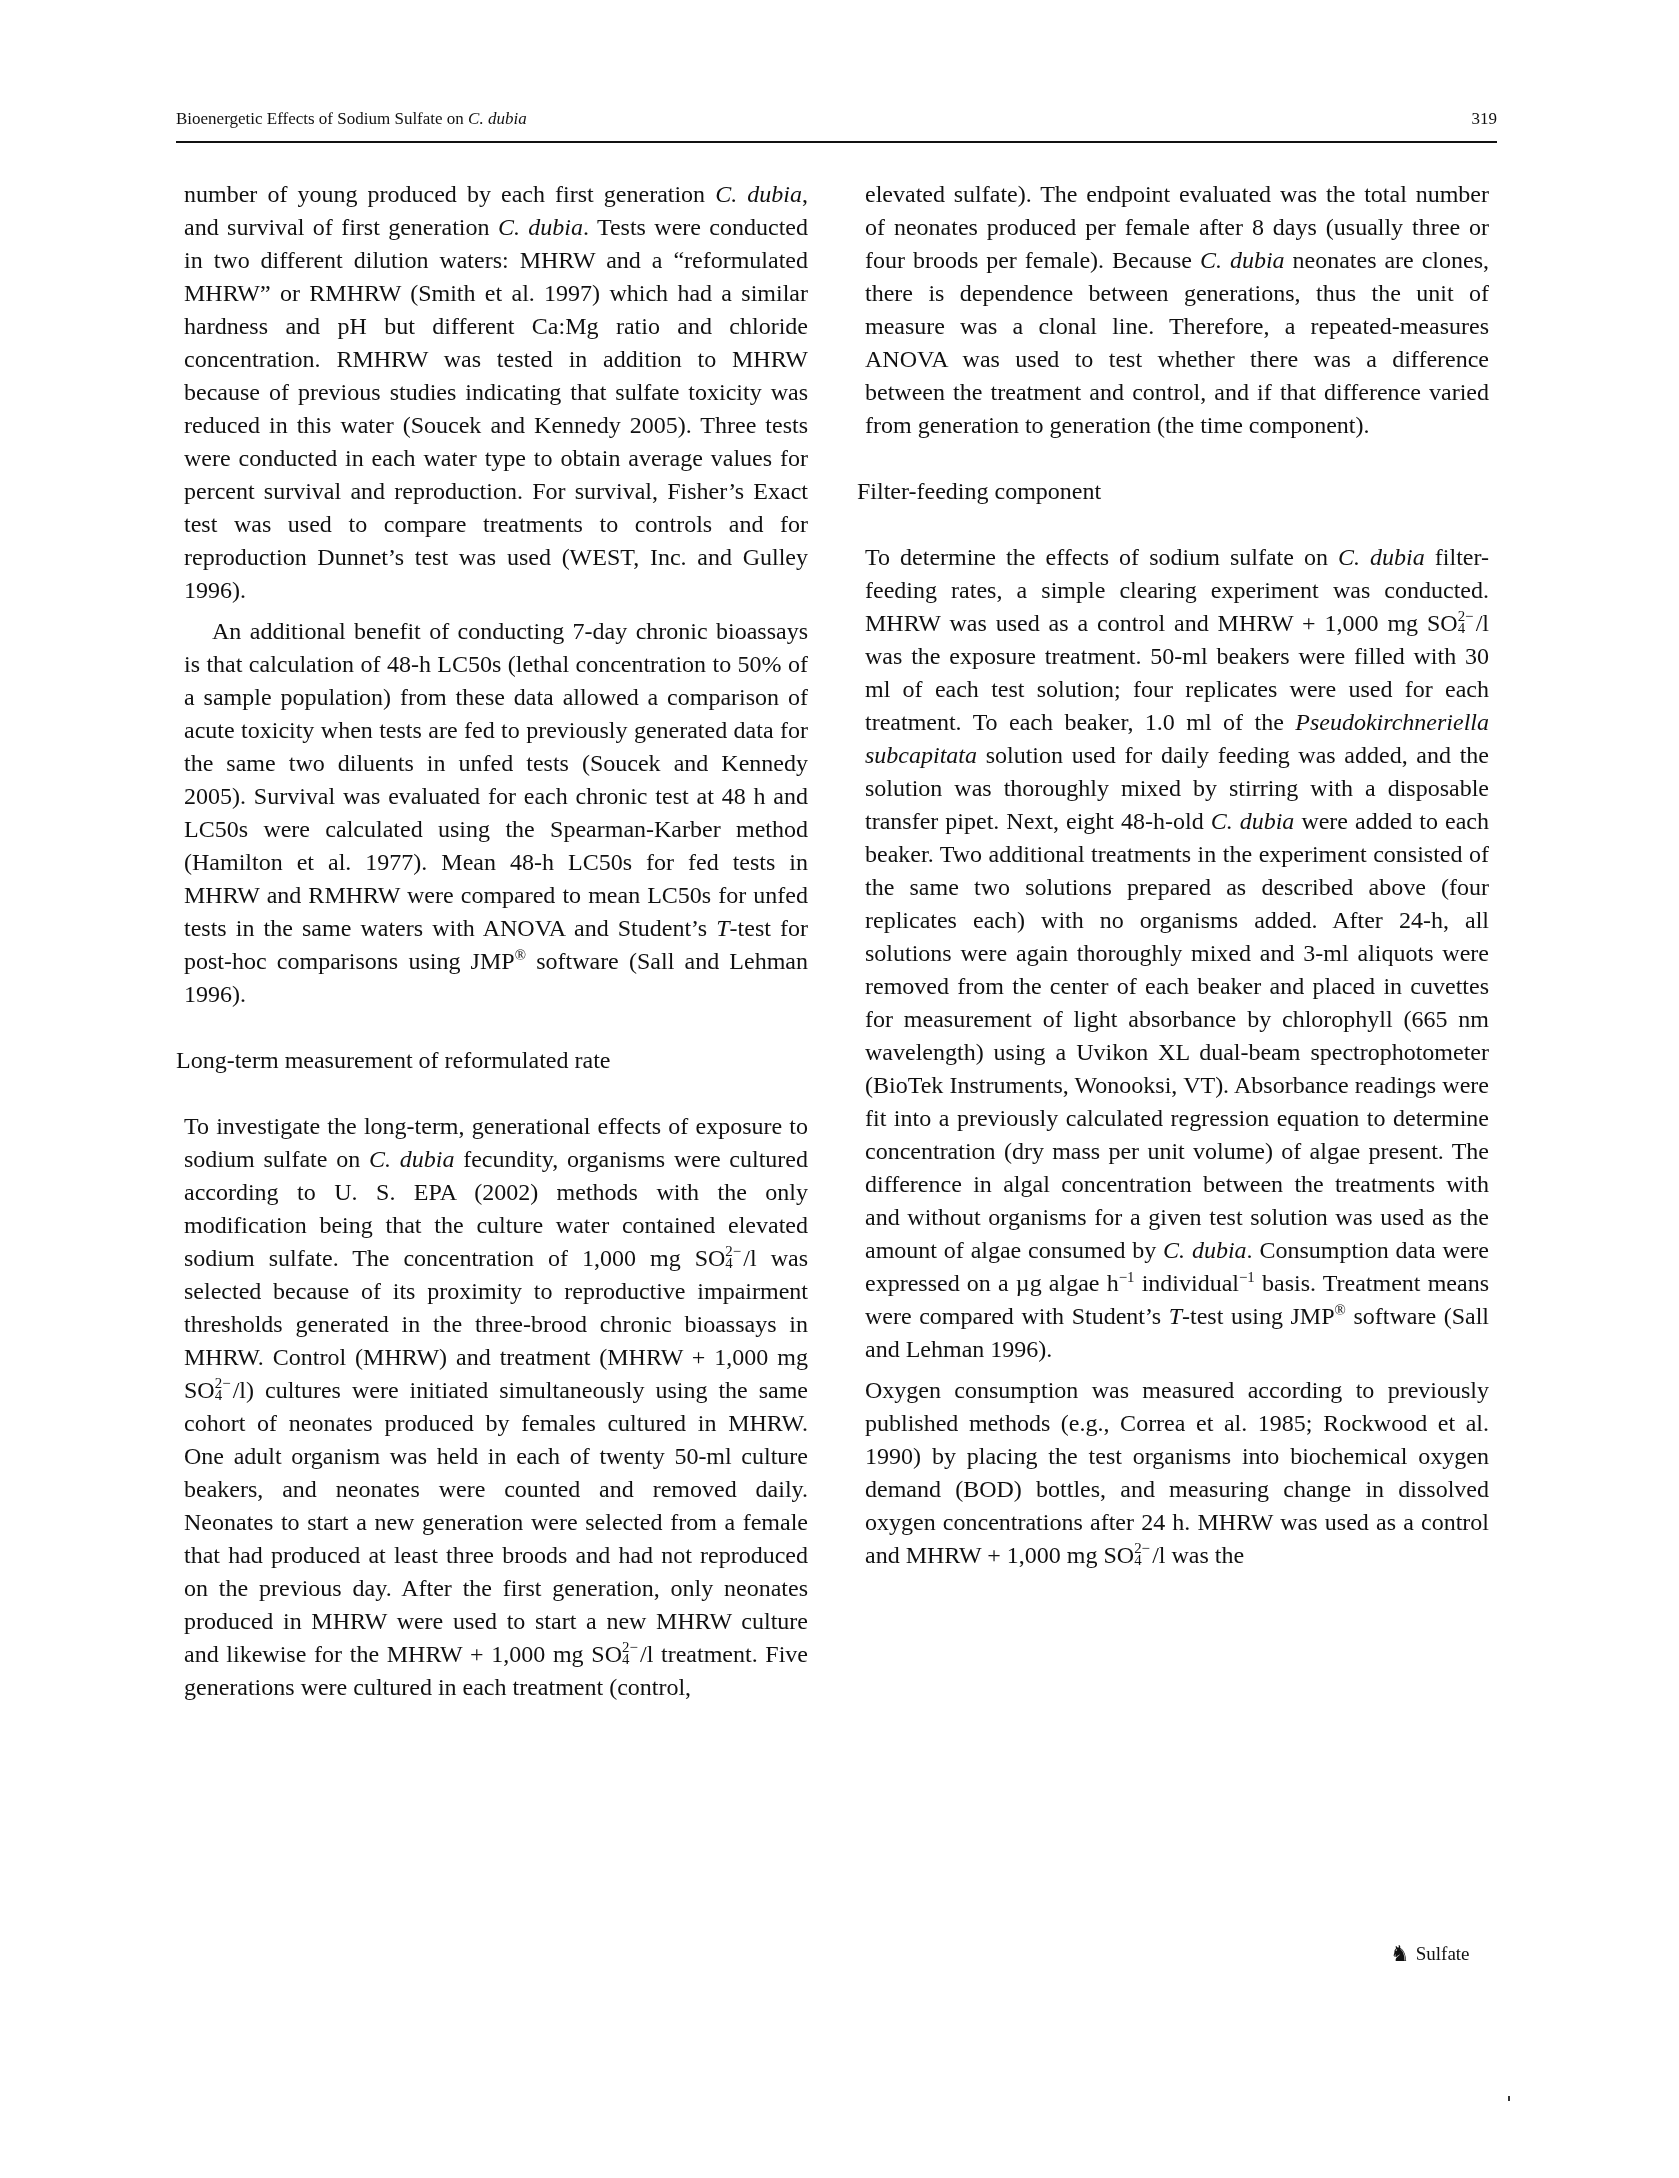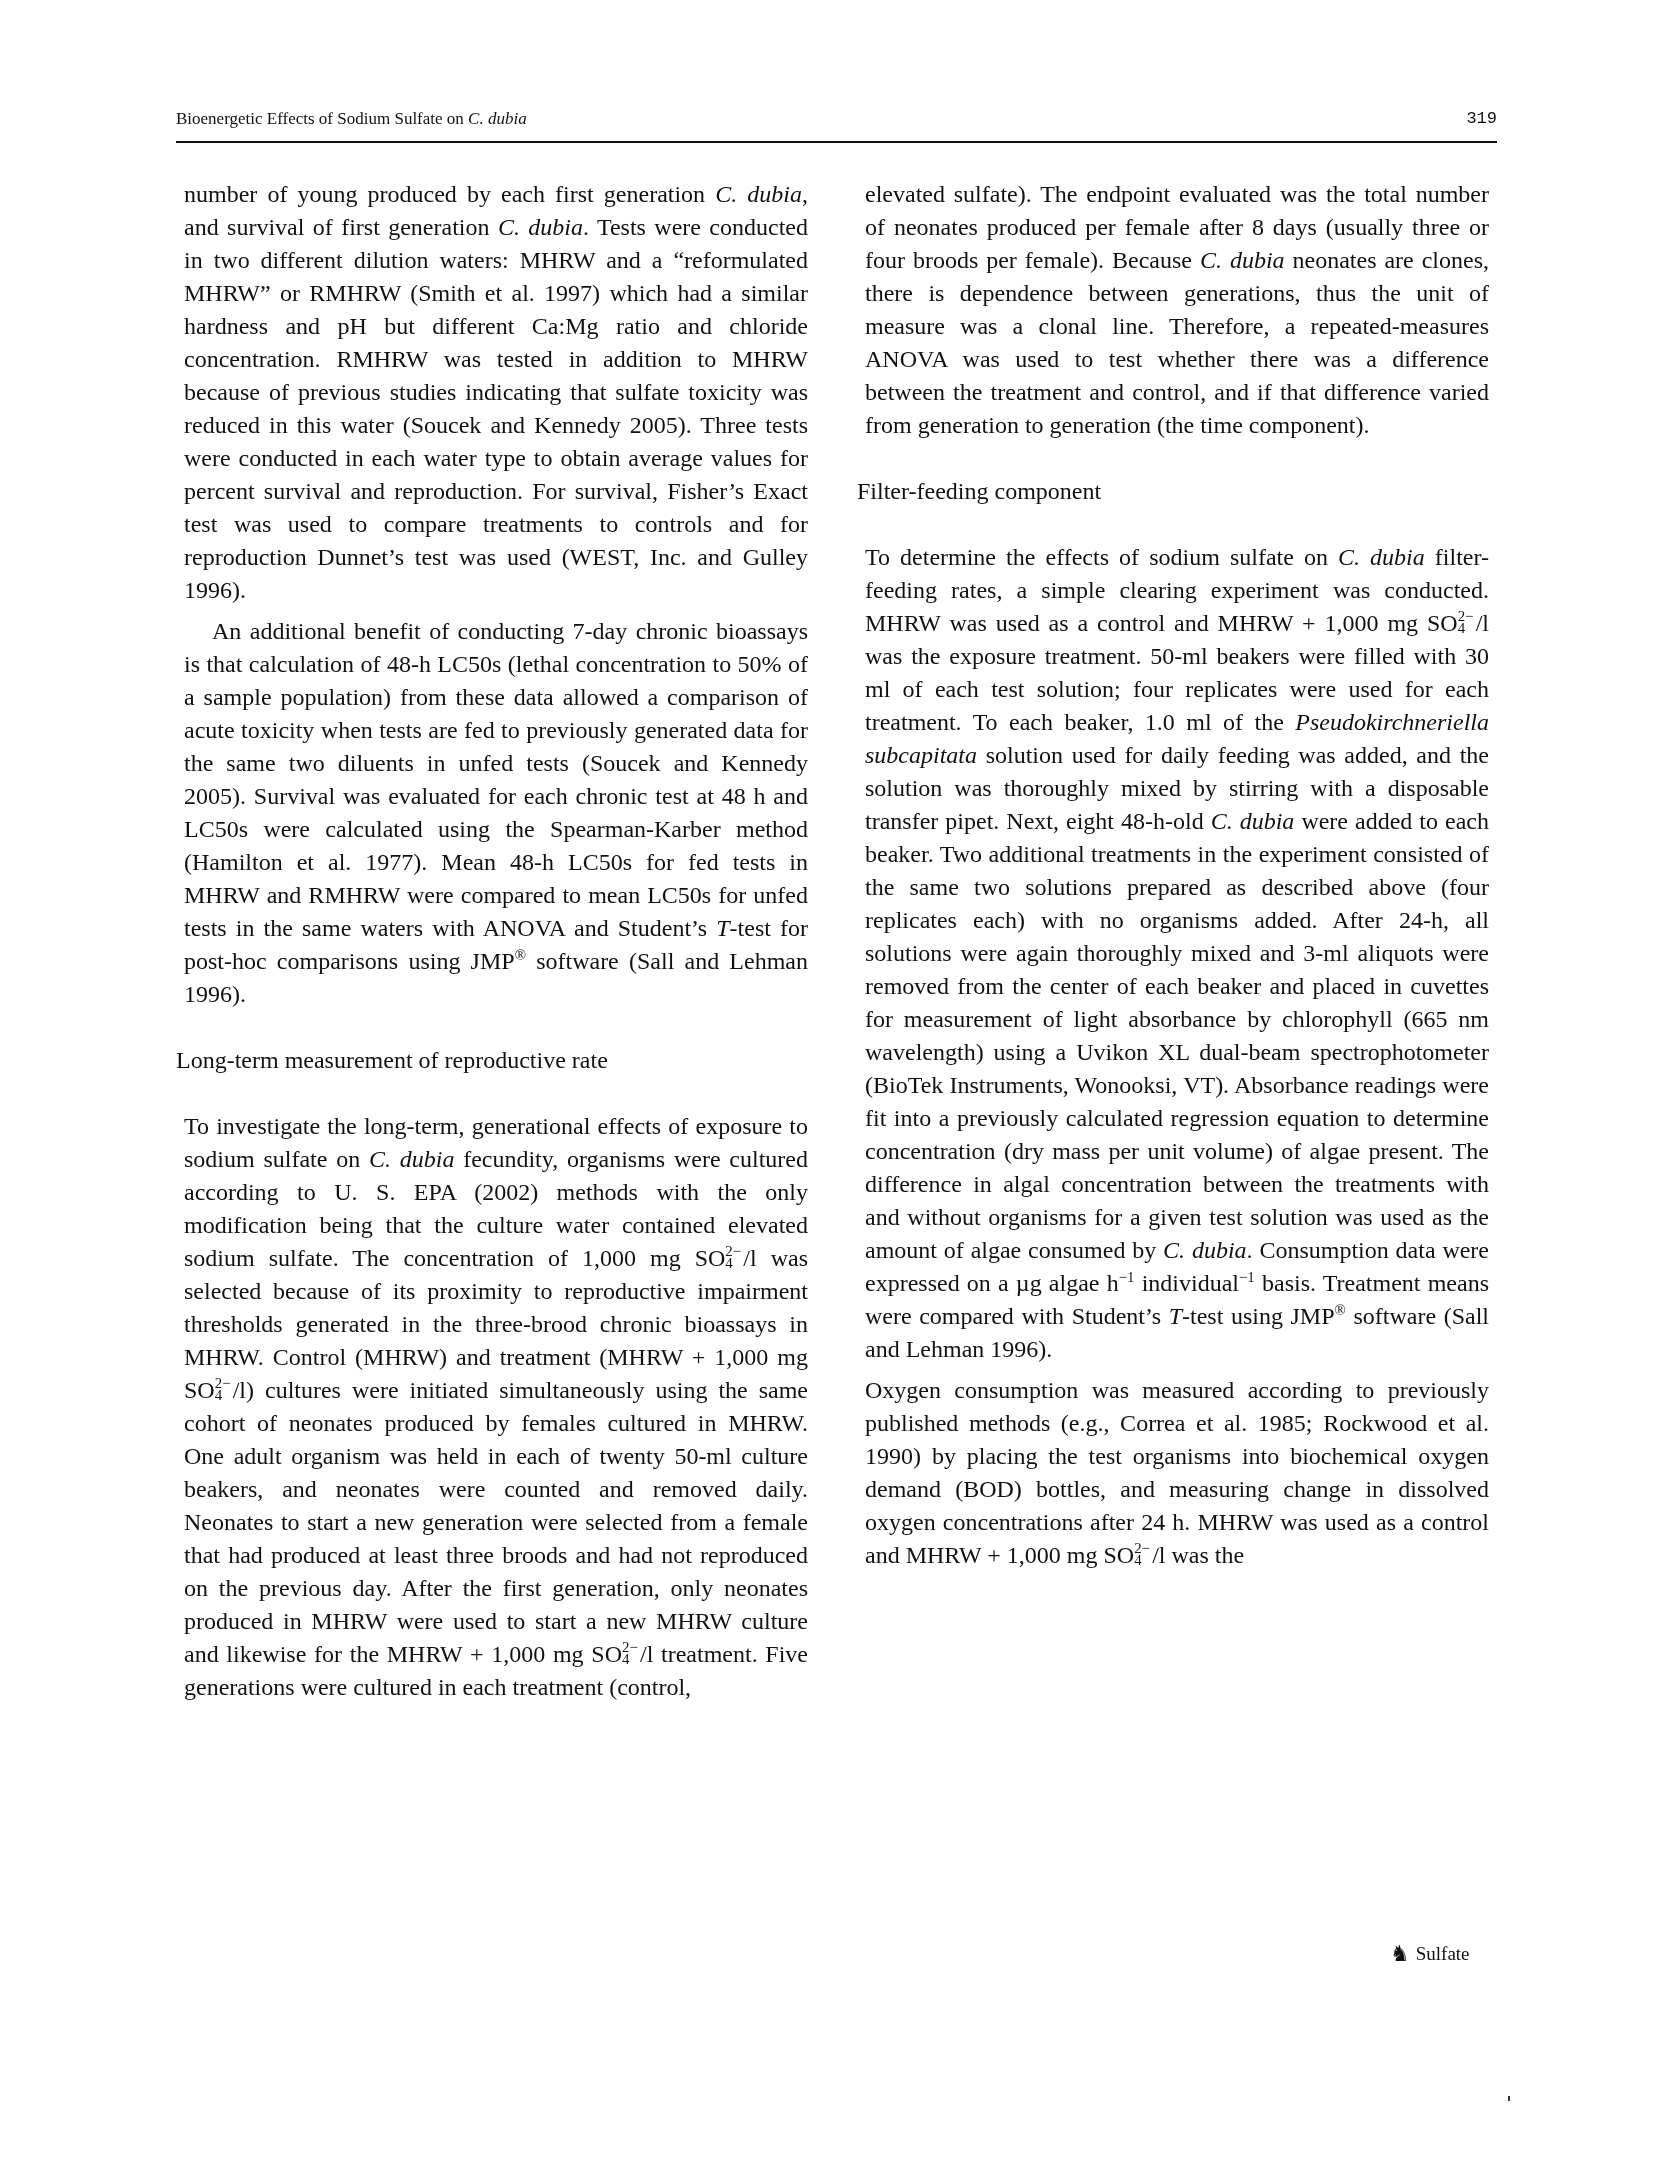--- a/index.html
+++ b/index.html
@@ -1,21 +1,21 @@
 <!DOCTYPE html>
 <html><head>
 <meta charset="utf-8">
 <style>
   html, body { margin: 0; padding: 0; background: #ffffff; }
   body { width: 1679px; height: 2178px; position: relative; overflow: hidden;
          font-family: "Liberation Serif", "DejaVu Serif", serif; color: #111; }
   .running-head { position: absolute; left: 176px; top: 105px; width: 1321px; height: 28px;
                   font-size: 17px; line-height: 28px; }
   .running-head .title { position: absolute; left: 0; top: 0; }
-  .running-head .pnum { position: absolute; right: 0; top: 0; font-family: Liberation Mono, monospace; }
+  .running-head .pnum { position: absolute; right: 0; top: 0; }
   .rule { position: absolute; left: 176px; top: 141px; width: 1321px; height: 2px; background: #111; }
   .col { position: absolute; top: 170px; width: 640px; font-size: 24px; line-height: 33px; }
   .col.left { left: 176px; }
   .col.right { left: 857px; }
   .col p { margin: 8px; text-align: justify; hyphens: none; }
   .col p.indent { text-indent: 28px; }
   .col h3 { font-weight: normal; font-size: 24px; margin: 33px 0 33px 0; line-height: 33px; }
   i { font-style: italic; }
   sup, sub { font-size: 62%; line-height: 0; }
   .so4 { white-space: nowrap; }
@@ -31,21 +31,21 @@
 
 <div class="running-head">
   <span class="title"><span>Bioenergetic Effects of Sodium Sulfate on </span><i>C. dubia</i></span>
   <span class="pnum">319</span>
 </div>
 <div class="rule"></div>
 
 <div class="col left">
   <p>number of young produced by each first generation <i>C. dubia</i>, and survival of first generation <i>C. dubia</i>. Tests were conducted in two different dilution waters: MHRW and a “reformulated MHRW” or RMHRW (Smith et al. 1997) which had a similar hardness and pH but different Ca:Mg ratio and chloride concentration. RMHRW was tested in addition to MHRW because of previous studies indicating that sulfate toxicity was reduced in this water (Soucek and Kennedy 2005). Three tests were conducted in each water type to obtain average values for percent survival and reproduction. For survival, Fisher’s Exact test was used to compare treatments to controls and for reproduction Dunnet’s test was used (WEST, Inc. and Gulley 1996).</p>
   <p class="indent">An additional benefit of conducting 7-day chronic bioassays is that calculation of 48-h LC50s (lethal concentration to 50% of a sample population) from these data allowed a comparison of acute toxicity when tests are fed to previously generated data for the same two diluents in unfed tests (Soucek and Kennedy 2005). Survival was evaluated for each chronic test at 48 h and LC50s were calculated using the Spearman-Karber method (Hamilton et al. 1977). Mean 48-h LC50s for fed tests in MHRW and RMHRW were compared to mean LC50s for unfed tests in the same waters with ANOVA and Student’s <i>T</i>-test for post-hoc comparisons using JMP<sup>®</sup> software (Sall and Lehman 1996).</p>
-  <h3>Long-term measurement of reproductive rate</h3>
+  <h3>Long-term measurement of reformulated rate</h3>
   <p>To investigate the long-term, generational effects of exposure to sodium sulfate on <i>C. dubia</i> fecundity, organisms were cultured according to U. S. EPA (2002) methods with the only modification being that the culture water contained elevated sodium sulfate. The concentration of 1,000 mg <span class="so4">SO<span class="ss"><span class="up">2−</span><span class="dn">4</span></span></span>/l was selected because of its proximity to reproductive impairment thresholds generated in the three-brood chronic bioassays in MHRW. Control (MHRW) and treatment (MHRW + 1,000 mg <span class="so4">SO<span class="ss"><span class="up">2−</span><span class="dn">4</span></span></span>/l) cultures were initiated simultaneously using the same cohort of neonates produced by females cultured in MHRW. One adult organism was held in each of twenty 50-ml culture beakers, and neonates were counted and removed daily. Neonates to start a new generation were selected from a female that had produced at least three broods and had not reproduced on the previous day. After the first generation, only neonates produced in MHRW were used to start a new MHRW culture and likewise for the MHRW + 1,000 mg <span class="so4">SO<span class="ss"><span class="up">2−</span><span class="dn">4</span></span></span>/l treatment. Five generations were cultured in each treatment (control,</p>
 </div>
 
 <div class="col right">
   <p>elevated sulfate). The endpoint evaluated was the total number of neonates produced per female after 8 days (usually three or four broods per female). Because <i>C. dubia</i> neonates are clones, there is dependence between generations, thus the unit of measure was a clonal line. Therefore, a repeated-measures ANOVA was used to test whether there was a difference between the treatment and control, and if that difference varied from generation to generation (the time component).</p>
   <h3>Filter-feeding component</h3>
   <p>To determine the effects of sodium sulfate on <i>C. dubia</i> filter-feeding rates, a simple clearing experiment was conducted. MHRW was used as a control and MHRW + 1,000 mg <span class="so4">SO<span class="ss"><span class="up">2−</span><span class="dn">4</span></span></span>/l was the exposure treatment. 50-ml beakers were filled with 30 ml of each test solution; four replicates were used for each treatment. To each beaker, 1.0 ml of the <i>Pseudokirchneriella subcapitata</i> solution used for daily feeding was added, and the solution was thoroughly mixed by stirring with a disposable transfer pipet. Next, eight 48-h-old <i>C. dubia</i> were added to each beaker. Two additional treatments in the experiment consisted of the same two solutions prepared as described above (four replicates each) with no organisms added. After 24-h, all solutions were again thoroughly mixed and 3-ml aliquots were removed from the center of each beaker and placed in cuvettes for measurement of light absorbance by chlorophyll (665 nm wavelength) using a Uvikon XL dual-beam spectrophotometer (BioTek Instruments, Wonooksi, VT). Absorbance readings were fit into a previously calculated regression equation to determine concentration (dry mass per unit volume) of algae present. The difference in algal concentration between the treatments with and without organisms for a given test solution was used as the amount of algae consumed by <i>C. dubia</i>. Consumption data were expressed on a µg algae h<sup>−1</sup> individual<sup>−1</sup> basis. Treatment means were compared with Student’s <i>T</i>-test using JMP<sup>®</sup> software (Sall and Lehman 1996).</p>
   <p>Oxygen consumption was measured according to previously published methods (e.g., Correa et al. 1985; Rockwood et al. 1990) by placing the test organisms into biochemical oxygen demand (BOD) bottles, and measuring change in dissolved oxygen concentrations after 24 h. MHRW was used as a control and MHRW + 1,000 mg <span class="so4">SO<span class="ss"><span class="up">2−</span><span class="dn">4</span></span></span>/l was the</p>
 </div>
 

